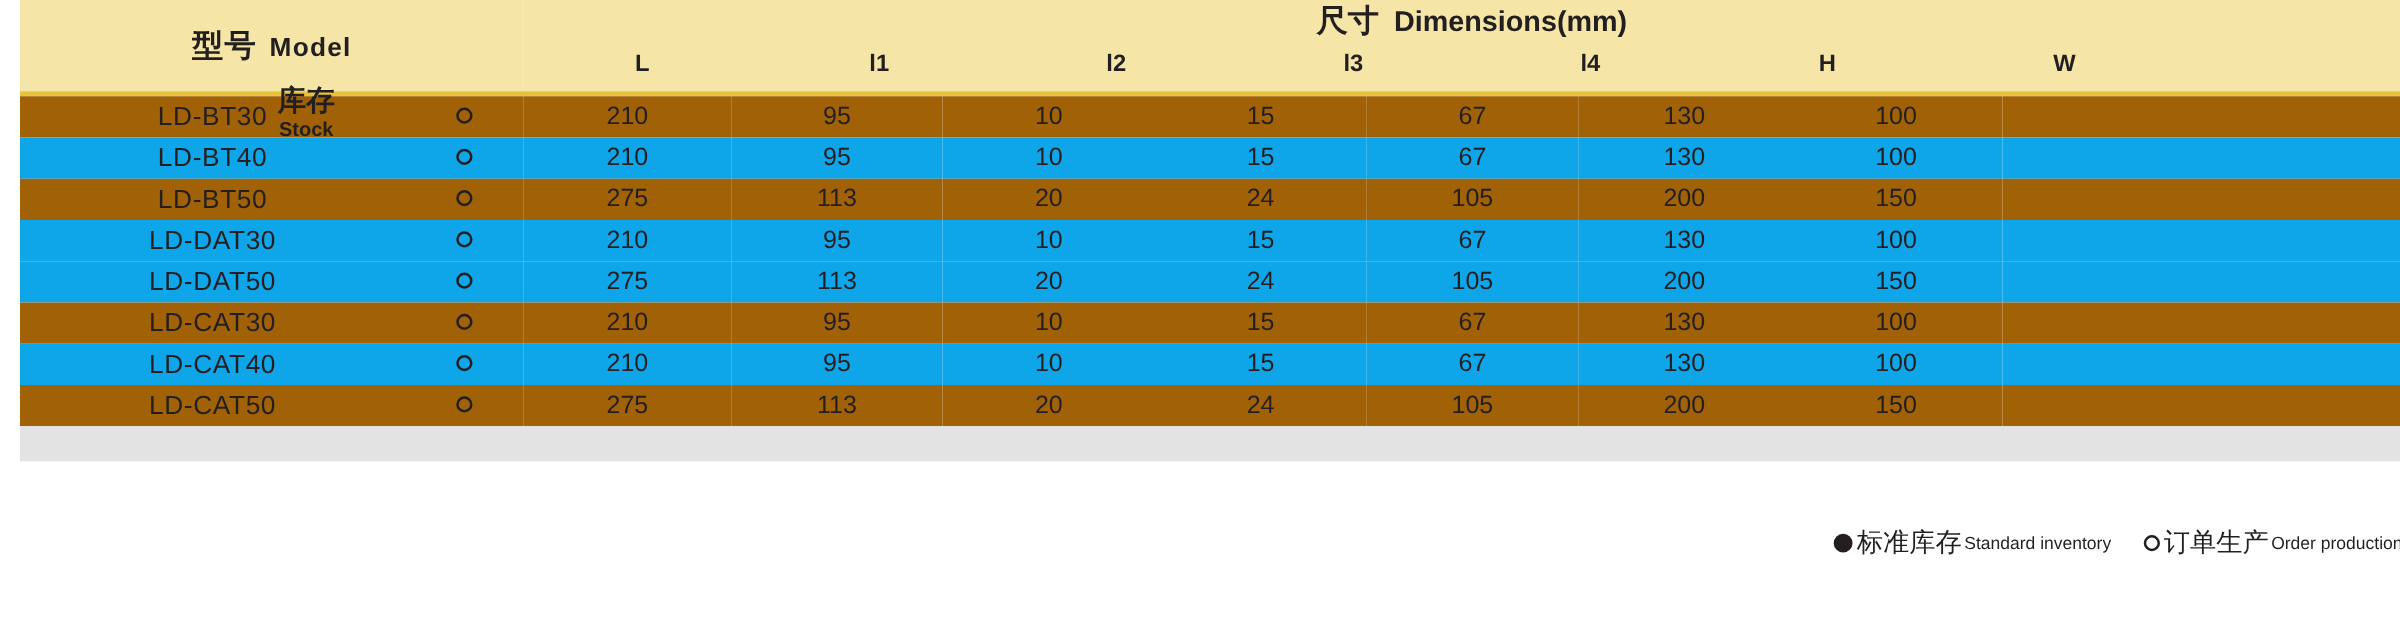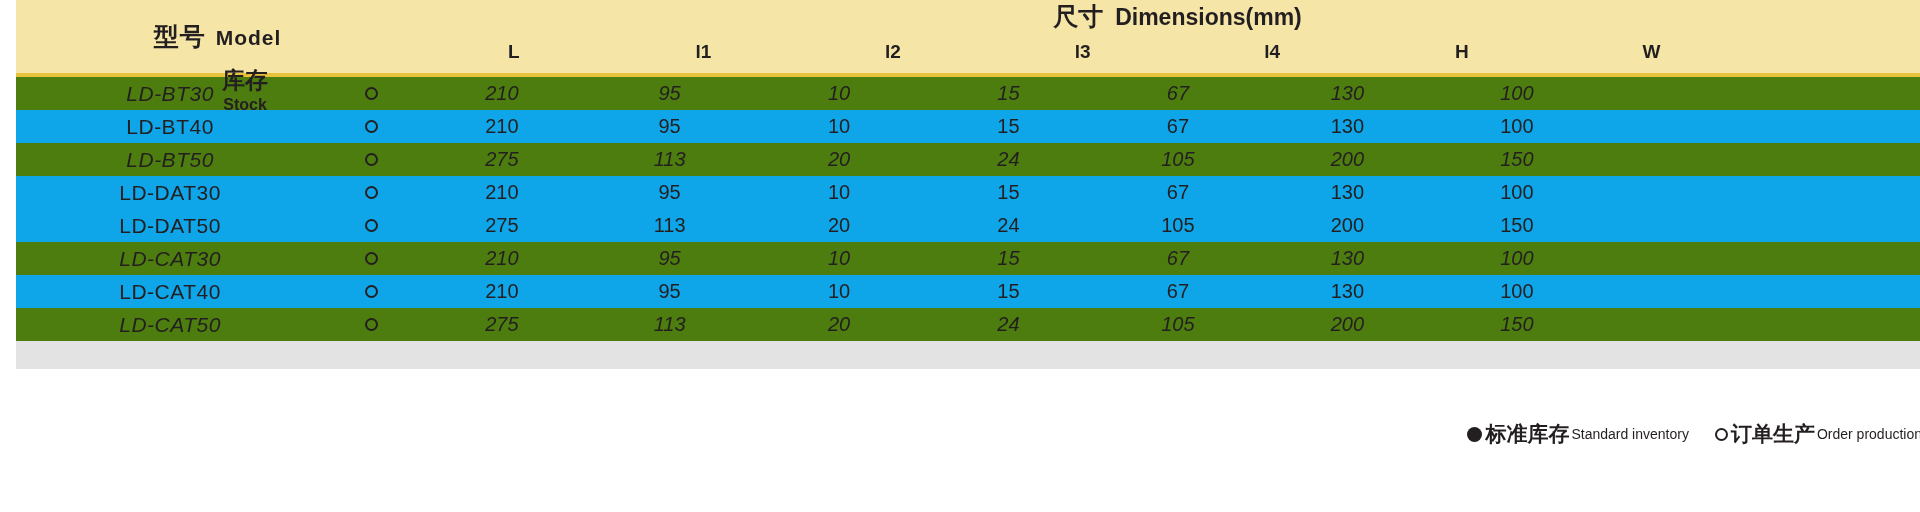--- a/index.html
+++ b/index.html
@@ -85,21 +85,21 @@
     padding: 0 !important;
   }
   
   tbody td {
     height: 33px;
     font-size: 20px;
     text-align: center;
     vertical-align: middle;
     padding: 0;
   }
-  tbody tr.odd td { background: #4d7c0f; font-style: italic; }
+  tbody tr.odd td { background: #a16207; }
   tbody tr.even td { background: #0ea5e9; }
   td.model {
     font-size: 21px;
     letter-spacing: 0.5px;
   }
   .circle-open {
     display: inline-block;
     width: 13px;
     height: 13px;
     border: 2px solid #231f20;
@@ -132,21 +132,21 @@
     display: flex;
     align-items: center;
   }
   .legend-item .mark {
     margin-right: 3px;
     display: inline-flex;
     align-items: center;
   }
   .legend-item .cn {
     font-size: 21px;
-    font-weight: bold;
+    font-weight: normal;
   }
   .legend-item .en {
     font-size: 14px;
     margin-left: 2px;
   }
 </style>
 </head>
 <body>
 
 <div class="sheet">

